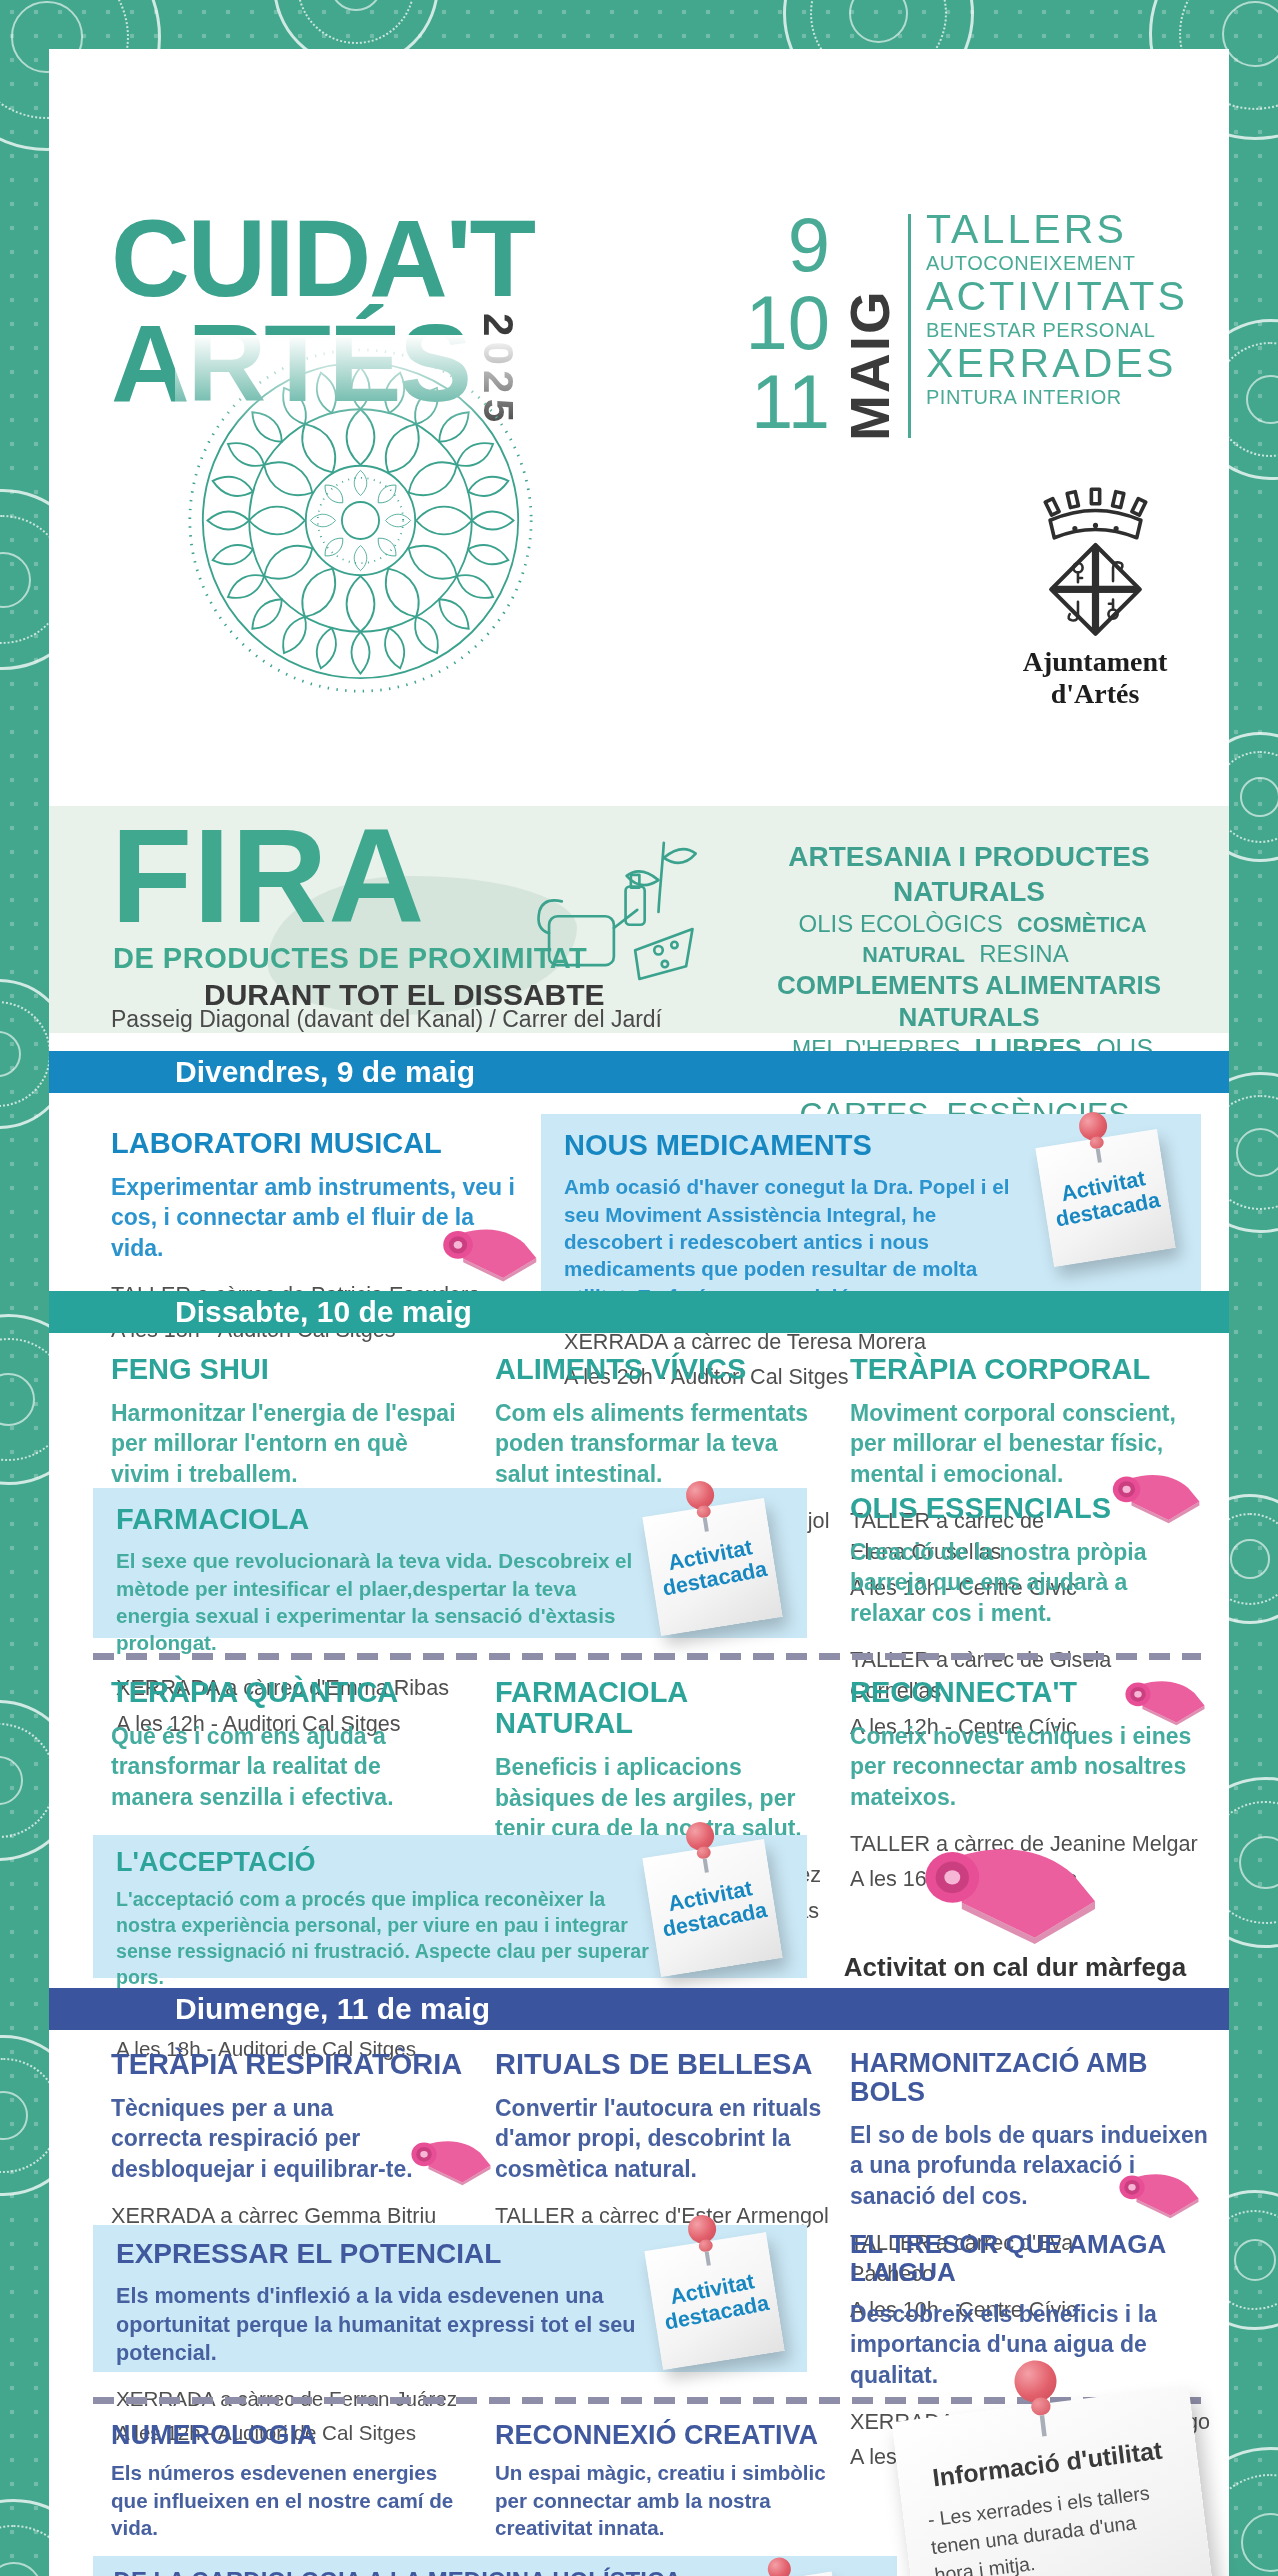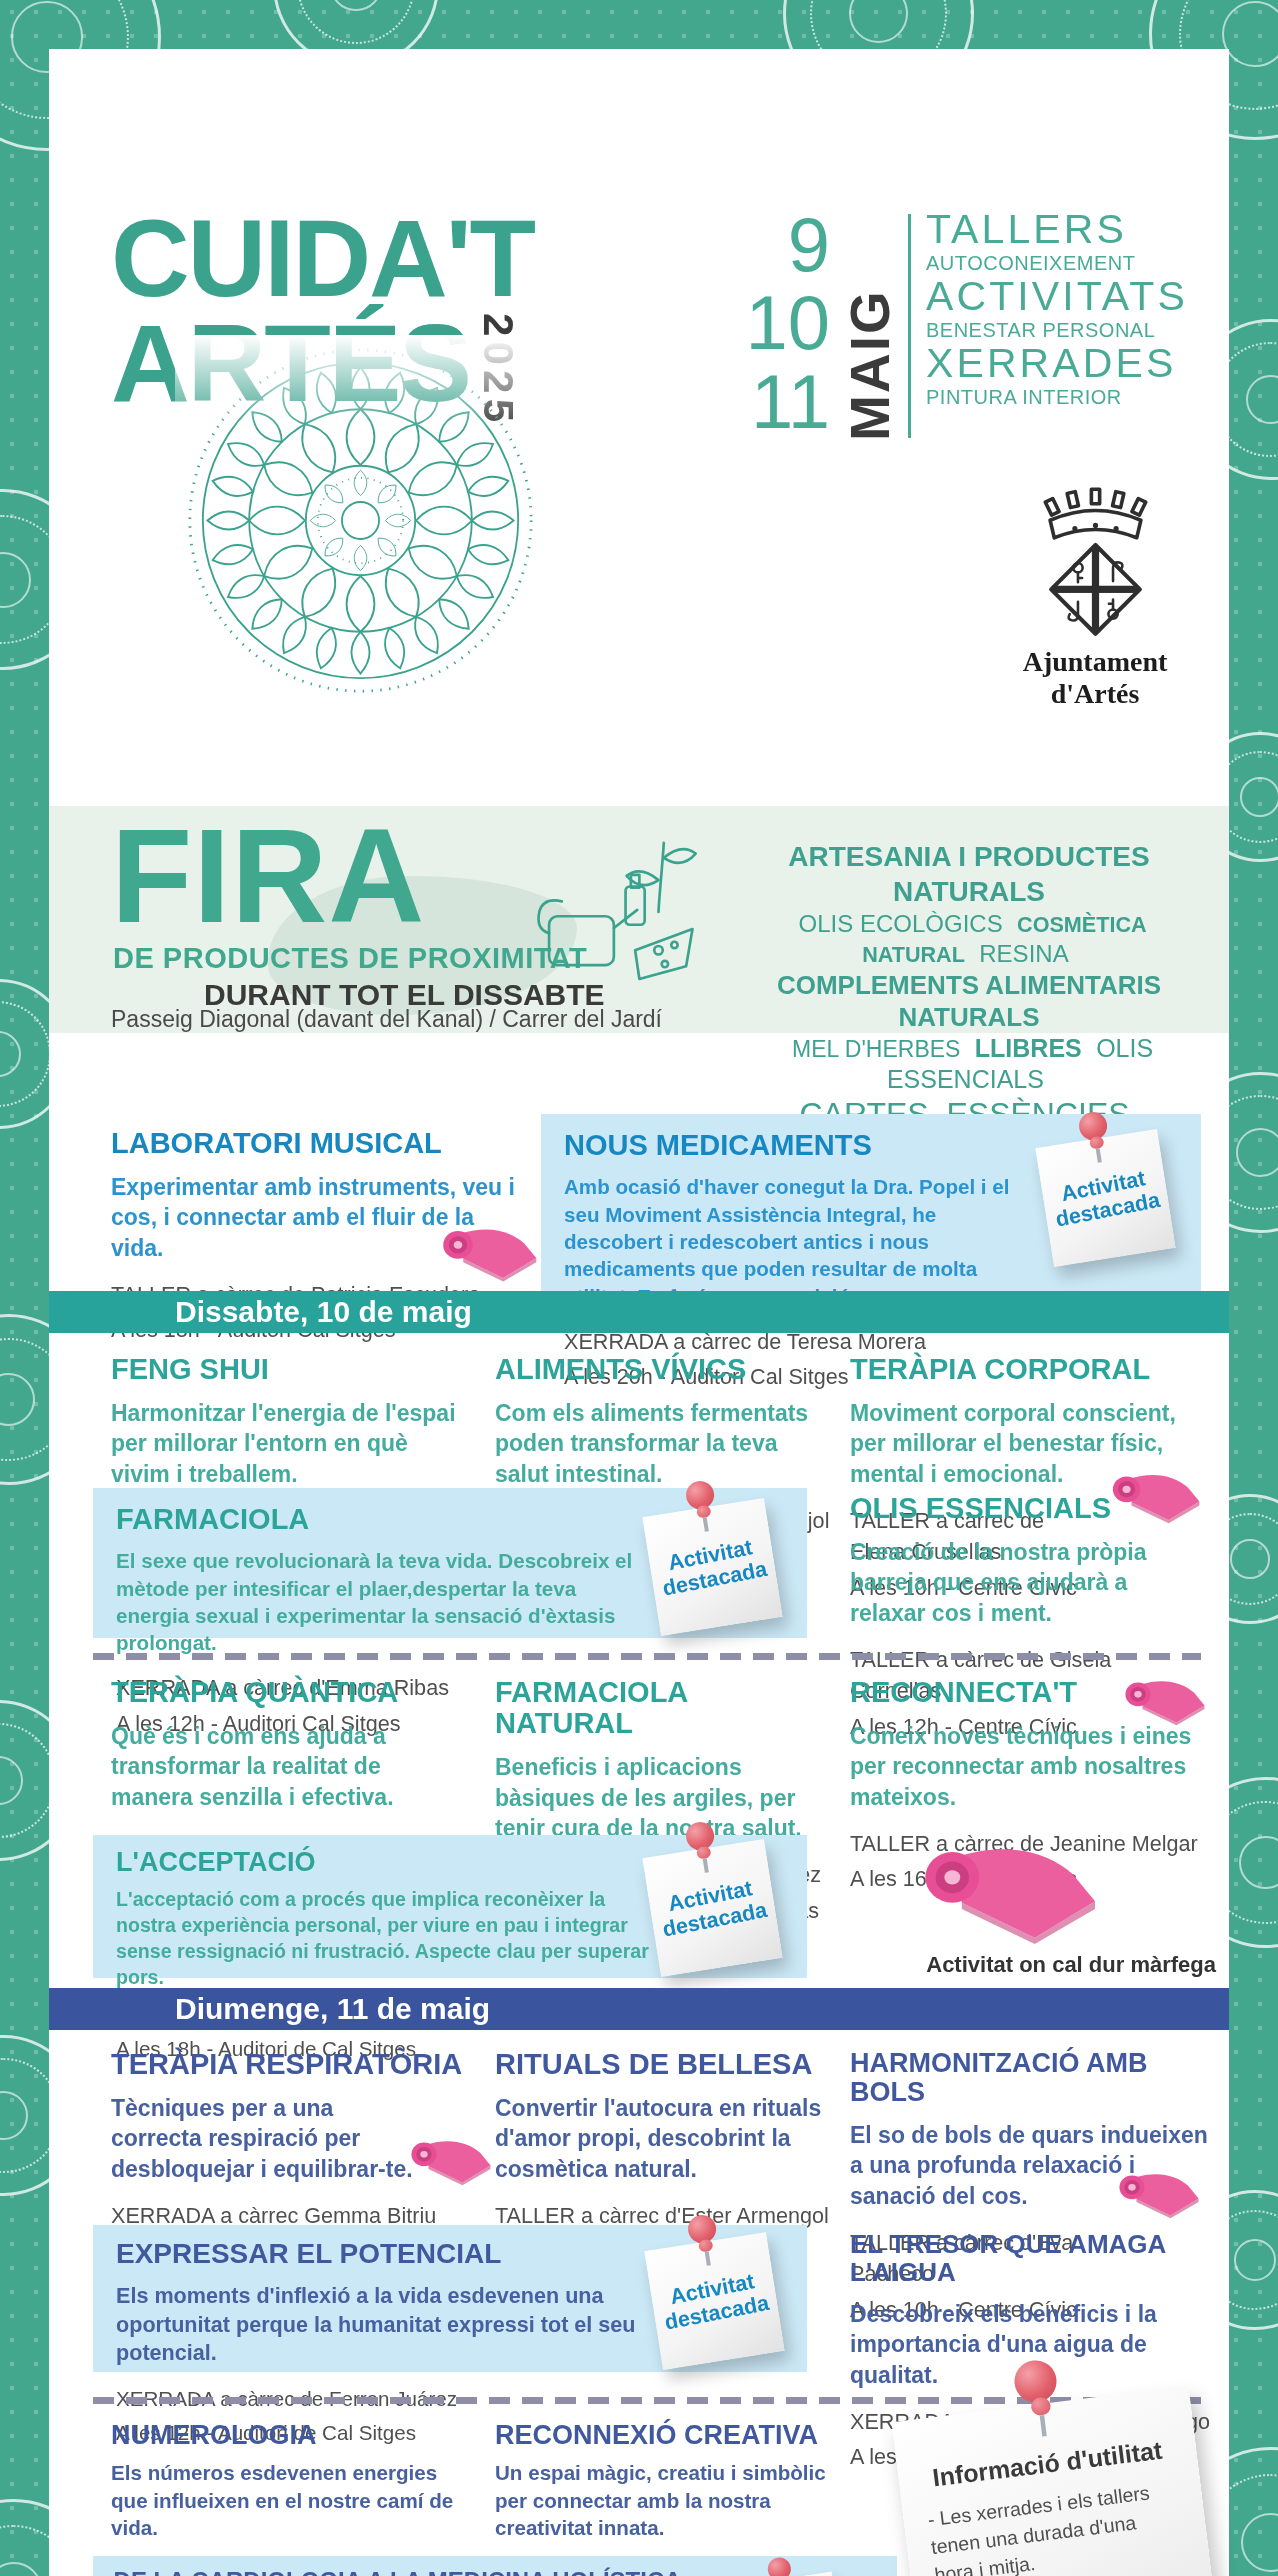--- a/index.html
+++ b/index.html
@@ -64,21 +64,21 @@
   .pin .neck{width:13.4px;height:12.4px;border-radius:50%;background:radial-gradient(circle at 35% 30%,#F2949B,#D5545F);margin:-3.1px auto 0;}
   .pin .tip{width:3.1px;height:13.4px;background:#A9AFB8;margin:0 auto;}
 
   
   .note{position:absolute;background:linear-gradient(160deg,#ffffff 0%,#f4f4f4 55%,#e6e6e6 100%);
     box-shadow:5.2px 13.4px 20.6px rgba(0,0,0,.25);transform:rotate(-7deg);box-sizing:border-box;padding:46px 24px 20.6px 24px;z-index:5;}
   .note-title{font-size:25px;font-weight:800;color:#3A3A3A;text-align:center;margin:0 0 13.4px 0;}
   .note-line{font-size:19.6px;color:#4F4F4F;line-height:1.42;margin:0 0 5.2px 0;}
   .bigpin{position:absolute;top:-31px;left:50%;transform:translateX(-50%) scale(1.5);width:31px;height:52px;}
 
-  .legend-caption{font-size:22px;font-weight:800;color:#333;text-align:right;}
+  .legend-caption{font-size:26px;font-weight:800;color:#333;text-align:center;}
   .cardio .ev-title{font-size:24px;}
 </style>
 </head>
 <body>
 
 <div class="poster">
 
   <div>
     <div class="ring" style="left:-67px;top:-77px;width:222px;height:222px;">
         <div class="r2"></div>
@@ -304,20 +304,23 @@
     </div>
     <div style="font-size:32px;">CARTES, ESSÈNCIES, MANDALES</div>
     <div style="font-size:21.6px;">
       <span style="font-size:20.6px;">UNGÜENTS</span><span class="b">TERÀPIES NATURALS</span><span class="b">PINTURA TERAPÈUTICA</span>
     </div>
     <div style="font-size:33px;">
       <span>GEOMETRIA SAGRADA</span><span class="b" style="font-size:27px;">SABONS</span>
     </div>
   </div>
 
+  <div class="abs banner" style="top:1051px;background:#1787C2;">
+    <span>Divendres, 9 de maig</span>
+  </div>
 
   <div class="abs fri" style="left:111px;top:1128px;width:412px;">
     <h3 class="ev-title">LABORATORI MUSICAL</h3>
     <p class="ev-desc">Experimentar amb instruments, veu i cos, i connectar amb el fluir de la vida.</p>
     <p class="ev-who">TALLER a càrrec de Patricia Escudero</p>
     <p class="ev-when">A les 18h - Auditori Cal Sitges</p>
   </div>
   <div class="abs" style="left:438px;top:1220px;width:100px;height:62px;">
     <svg viewBox="0 0 230 140" width="100" height="62">
       <path d="M52 30 C 110 12, 162 20, 198 52 L 226 86 L 150 132 L 58 88 Z" fill="#EC5F9F"></path>

